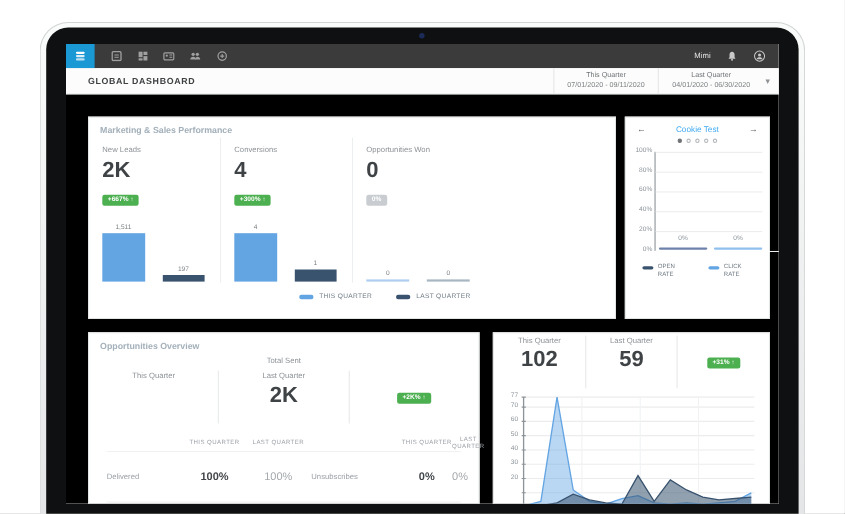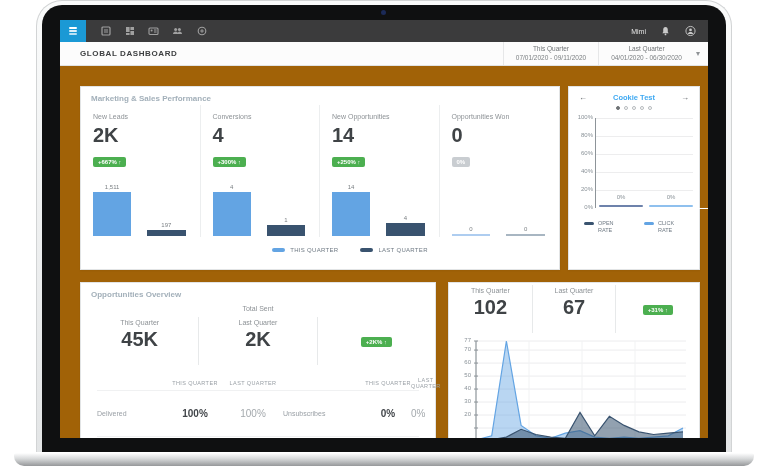--- a/index.html
+++ b/index.html
@@ -1,17 +1,17 @@
 <!DOCTYPE html>
 <html><head>
 <meta charset="utf-8">
 <style>
   * { margin:0; padding:0; box-sizing:border-box; font-family:"Liberation Sans", sans-serif; }
   html,body { width:768px; height:467px; background:#ffffff; overflow:hidden; }
-  .stage { position:relative; width:768px; height:419px; }
+  .stage { position:relative; width:768px; height:419px;margin-top:20px; }
 
   
   .lid { position:absolute; left:36px; top:0; width:696px; height:456px;
          border-radius:26px 26px 0 0; background:linear-gradient(#fafbfb,#e3e5e6);
          border:1px solid #d2d4d5; border-bottom:none; }
   .bezel { position:absolute; left:42px; top:5px; width:684px; height:451px;
            border-radius:20px 20px 0 0; background:#0f1011; }
   .webcam { position:absolute; left:381px; top:10px; width:5px; height:5px; border-radius:50%;
             background:#1b2a57; }
   .base { position:absolute; left:14px; top:452px; width:740px; height:14px;
@@ -36,21 +36,21 @@
   .pagehead { position:absolute; left:0; top:22px; width:648px; height:24px; background:#fcfcfc;
               border-bottom:1px solid #e1e3e4; display:flex; align-items:stretch; }
   .pagetitle { font-size:8px; font-weight:bold; color:#3e4042; letter-spacing:.6px;
                align-self:center; padding-left:20px; flex:1; }
   .qblock { border-left:1px solid #e6e7e8; padding:3px 12px 0 12px; text-align:center; cursor:pointer; }
   .qlabel { font-size:6.5px; color:#6f7376; }
   .qrange { font-size:6.5px; color:#7c8083; margin-top:2px; }
   .qchev { align-self:center; color:#8f9396; font-size:8px; padding:0 8px 0 2px; cursor:pointer; }
 
   
-  .dashbody { position:absolute; left:0; top:46px; width:648px; height:372px; background:#a16207; }
+  .dashbody { position:absolute; left:0; top:46px; width:648px; height:372px; background:#000000; }
   .card { position:absolute; background:#ffffff; border:1px solid #e2e4e5;
           box-shadow:0 1px 2px rgba(0,0,0,.05); }
   .cardtitle { font-size:8px; font-weight:bold; color:#a3b0ba; padding:7px 10px 0 10px; }
 
   
   .card-marketing { left:20px; top:20px; width:480px; height:184px; }
   .metrics { display:flex; margin-top:2px; }
   .metric { width:120px; padding:8px 0 0 12px; border-right:1px solid #eceeef; height:132px; }
   .metric:last-child { border-right:none; }
   .mlabel { font-size:7px; color:#8d9296; margin-bottom:5px; }
@@ -67,21 +67,21 @@
   .bar-last.zero { background:#a8b6c2 !important; height:2px !important; }
   .mlegend { display:flex; justify-content:center; gap:22px; margin-top:10px; padding-left:60px; }
   .legitem { display:flex; align-items:center; gap:5px; }
   .sw { width:13px; height:4px; border-radius:2px; }
   .legtext { font-size:6px; color:#6f7a84; letter-spacing:.3px; }
 
   
   .card-email { left:508px; top:20px; width:132px; height:184px; }
   .carousel { display:flex; align-items:center; justify-content:space-between; padding:6px 10px 0 10px; }
   .caro-arrow { font-size:8px; color:#5f6468; cursor:pointer; }
-  .caro-name { font-size:7.5px; font-weight:bold; color:#3fa9f2; cursor:pointer; }
+  .caro-name { font-size:7.5px; font-weight:normal; color:#3fa9f2; cursor:pointer; }
   .dots { display:flex; justify-content:center; gap:4px; margin-top:4px; }
   .dot { width:4px; height:4px; border-radius:50%; border:1px solid #b6babd; background:#ffffff; }
   .dot.active { background:#6f7376; border-color:#6f7376; }
   .eplot { position:relative; margin:8px 6px 0 26px; height:90px; border-left:1px solid #8d9499; }
   .egrid { position:absolute; left:0; right:0; height:1px; background:#ededee; }
   .egrid.base { background:#d9dbdc; }
   .etick { position:absolute; left:-24px; width:21px; text-align:right; font-size:6px; color:#8a9298; }
   .eflat { position:absolute; height:2px; border-radius:1px; top:87px; }
   .eflat.open { left:3px; width:44px; background:#6d82ab; }
   .eflat.click { left:53px; width:44px; background:#8fc0ee; }
@@ -241,35 +241,20 @@
                   <div class="barval">4</div>
                   <div class="bar bar-this c-this" style="background: rgb(99, 164, 227); height: 44px;"></div>
                 </div>
               <div class="barwrap">
                   <div class="barval">1</div>
                   <div class="bar bar-last c-last" style="background: rgb(57, 83, 111); height: 11px;"></div>
                 </div>
             </div>
           </div>
 
-          <div class="metric">
-            <div class="mlabel">New Opportunities</div>
-            <div class="mvalue">14</div>
-            <span class="badge"><span>+250%</span> <span class="arr">↑</span></span>
-            <div class="mchart">
-              <div class="barwrap">
-                  <div class="barval">14</div>
-                  <div class="bar bar-this c-this" style="background: rgb(99, 164, 227); height: 44px;"></div>
-                </div>
-              <div class="barwrap">
-                  <div class="barval">4</div>
-                  <div class="bar bar-last c-last" style="background: rgb(57, 83, 111); height: 13px;"></div>
-                </div>
-            </div>
-          </div>
 
           <div class="metric">
             <div class="mlabel">Opportunities Won</div>
             <div class="mvalue">0</div>
             <span class="badge neutral"><span>0%</span> <span class="arr"></span></span>
             <div class="mchart">
               <div class="barwrap">
                   <div class="barval">0</div>
                   <div class="bar bar-this c-this zero" style="background: rgb(99, 164, 227); height: 2px;"></div>
                 </div>
@@ -336,21 +321,20 @@
         </div>
       </div>
 
       <div class="card card-deliver">
         <div class="cardtitle">Opportunities Overview</div>
         <div class="dsummary">
           <div class="totalsent">Total Sent</div>
           <div class="dcols">
             <div class="dcol">
               <div class="dclabel">This Quarter</div>
-              <div class="dcvalue">45K</div>
             </div>
             <div class="dcol mid">
               <div class="dclabel">Last Quarter</div>
               <div class="dcvalue">2K</div>
             </div>
             <div class="dcol">
               <div class="dbadgewrap">
                   <span class="badge"><span>+2K%</span> <span class="arr">↑</span></span>
                 </div>
             </div>
@@ -386,21 +370,21 @@
 
       <div class="card card-pageviews">
         <div class="dsummary pvsummary">
           <div class="dcols" style="top:2px;">
             <div class="dcol">
               <div class="dclabel">This Quarter</div>
               <div class="dcvalue">102</div>
             </div>
             <div class="dcol mid">
               <div class="dclabel">Last Quarter</div>
-              <div class="dcvalue">67</div>
+              <div class="dcvalue">59</div>
             </div>
             <div class="dcol">
               <div class="dbadgewrap">
                   <span class="badge"><span>+31%</span> <span class="arr">↑</span></span>
                 </div>
             </div>
           </div>
         </div>
         <div class="pvchart">
           <div class="pv-gutter">

